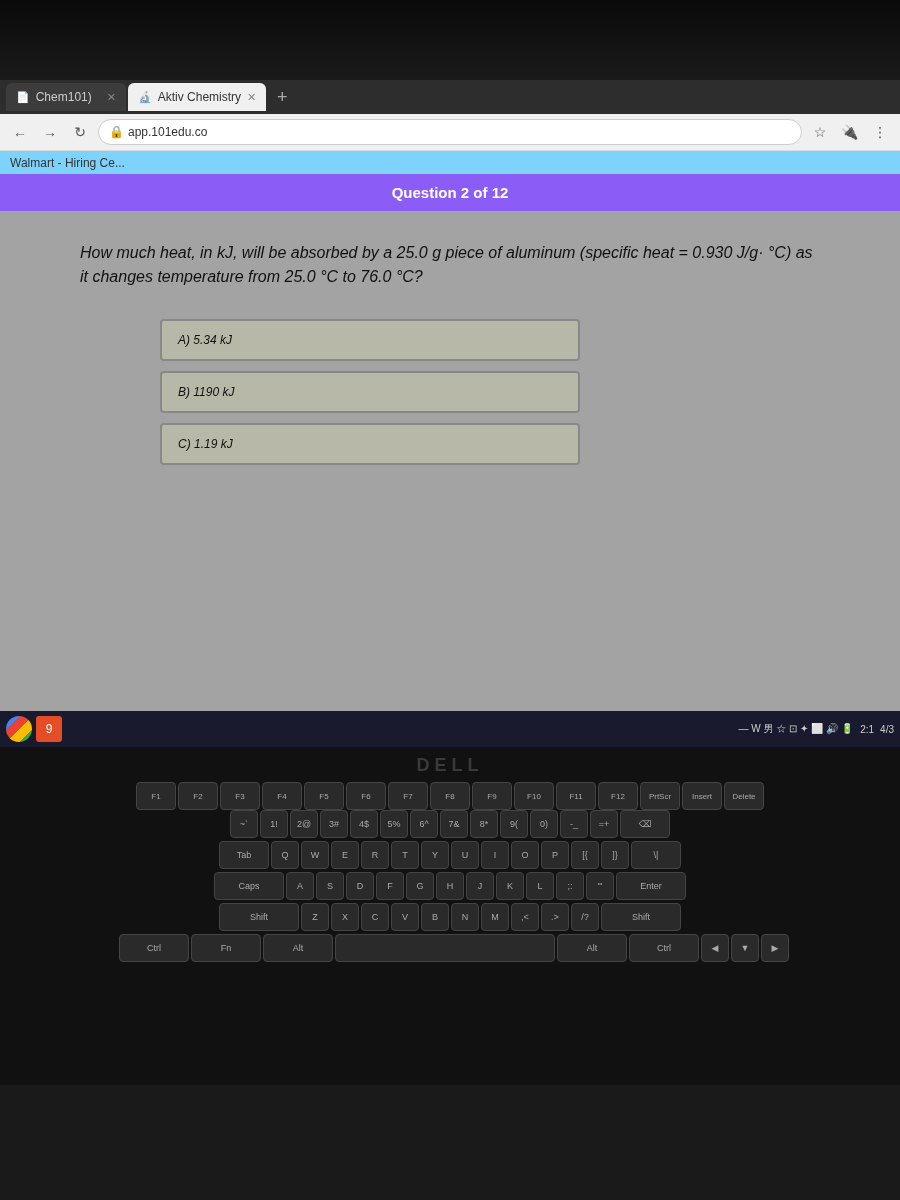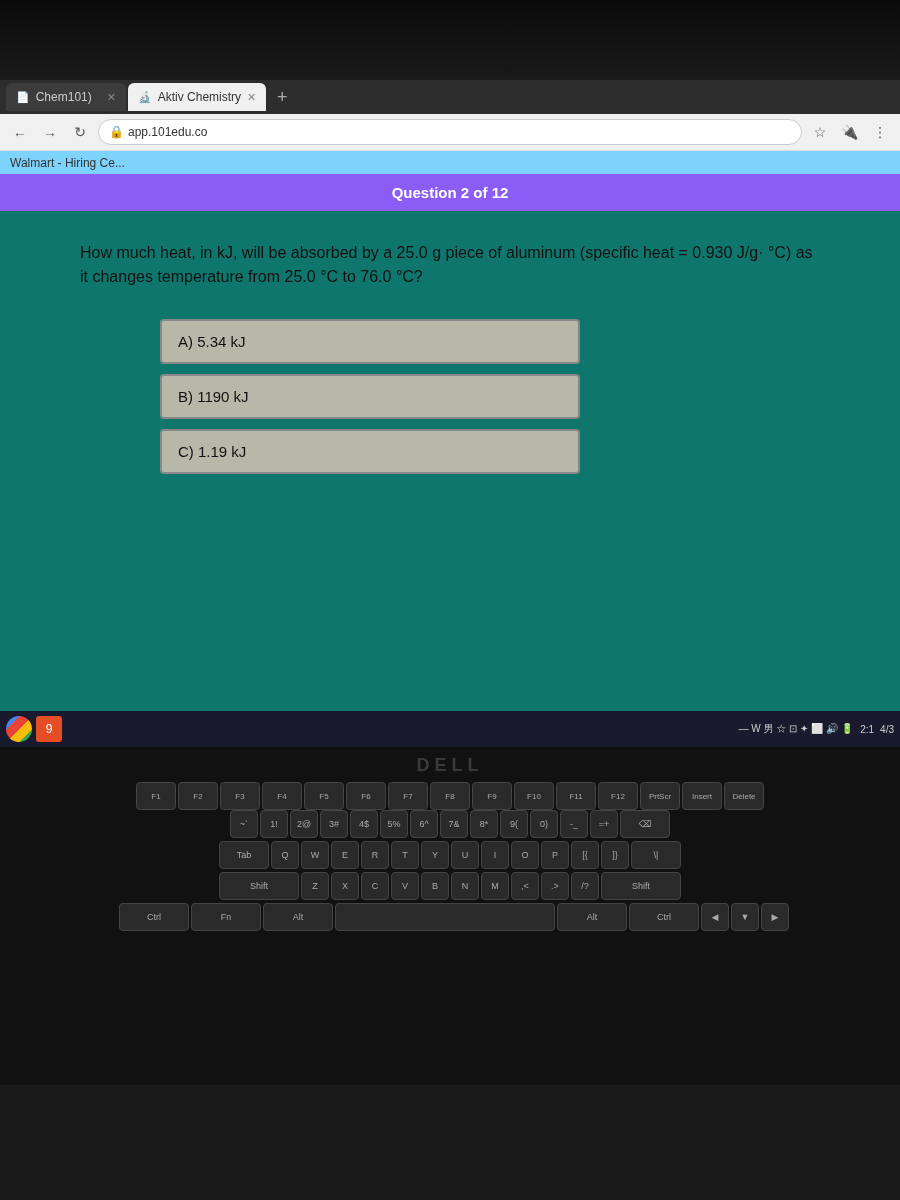--- a/index.html
+++ b/index.html
@@ -118,24 +118,25 @@
       background: #8b5cf6;
       color: white;
       text-align: center;
       font-size: 15px;
       font-weight: bold;
       padding: 10px;
     }
 
     
     .content-area {
-      background: #0f766e;
+      background: #a3a3a3;
       width: 900px;
       padding: 30px 80px 32px 80px;
       min-height: 500px;
+      font-style: italic;
     }
 
     .question-text {
       font-size: 16px;
       color: #111;
       line-height: 1.5;
       margin-bottom: 30px;
       text-align: left;
     }
 
@@ -145,21 +146,21 @@
       gap: 10px;
       max-width: 440px;
       margin: 0 auto 0 80px;
     }
 
     .answer-option {
       background: #b8b8a8;
       border: 2px solid #888;
       border-radius: 4px;
       padding: 12px 16px;
-      font-size: 15px;
+      font-size: 12px;
       color: #111;
       cursor: pointer;
       width: 420px;
     }
 
     .key {
       background: #2a2a2a;
       border: 1px solid #444;
       border-radius: 4px;
       color: #aaa;
@@ -296,20 +297,35 @@
     <div class="key">Y</div>
     <div class="key">U</div>
     <div class="key">I</div>
     <div class="key">O</div>
     <div class="key">P</div>
     <div class="key">[{</div>
     <div class="key">]}</div>
     <div class="key wide">\|</div>
   </div>
 
+  <div style="display:flex;gap:2px;margin-bottom:3px;">
+    <div class="key wider">Caps</div>
+    <div class="key">A</div>
+    <div class="key">S</div>
+    <div class="key">D</div>
+    <div class="key">F</div>
+    <div class="key">G</div>
+    <div class="key">H</div>
+    <div class="key">J</div>
+    <div class="key">K</div>
+    <div class="key">L</div>
+    <div class="key">;:</div>
+    <div class="key">'"</div>
+    <div class="key wider">Enter</div>
+  </div>
 
   <div style="display:flex;gap:2px;margin-bottom:3px;">
     <div class="key" style="min-width:80px;">Shift</div>
     <div class="key">Z</div>
     <div class="key">X</div>
     <div class="key">C</div>
     <div class="key">V</div>
     <div class="key">B</div>
     <div class="key">N</div>
     <div class="key">M</div>

